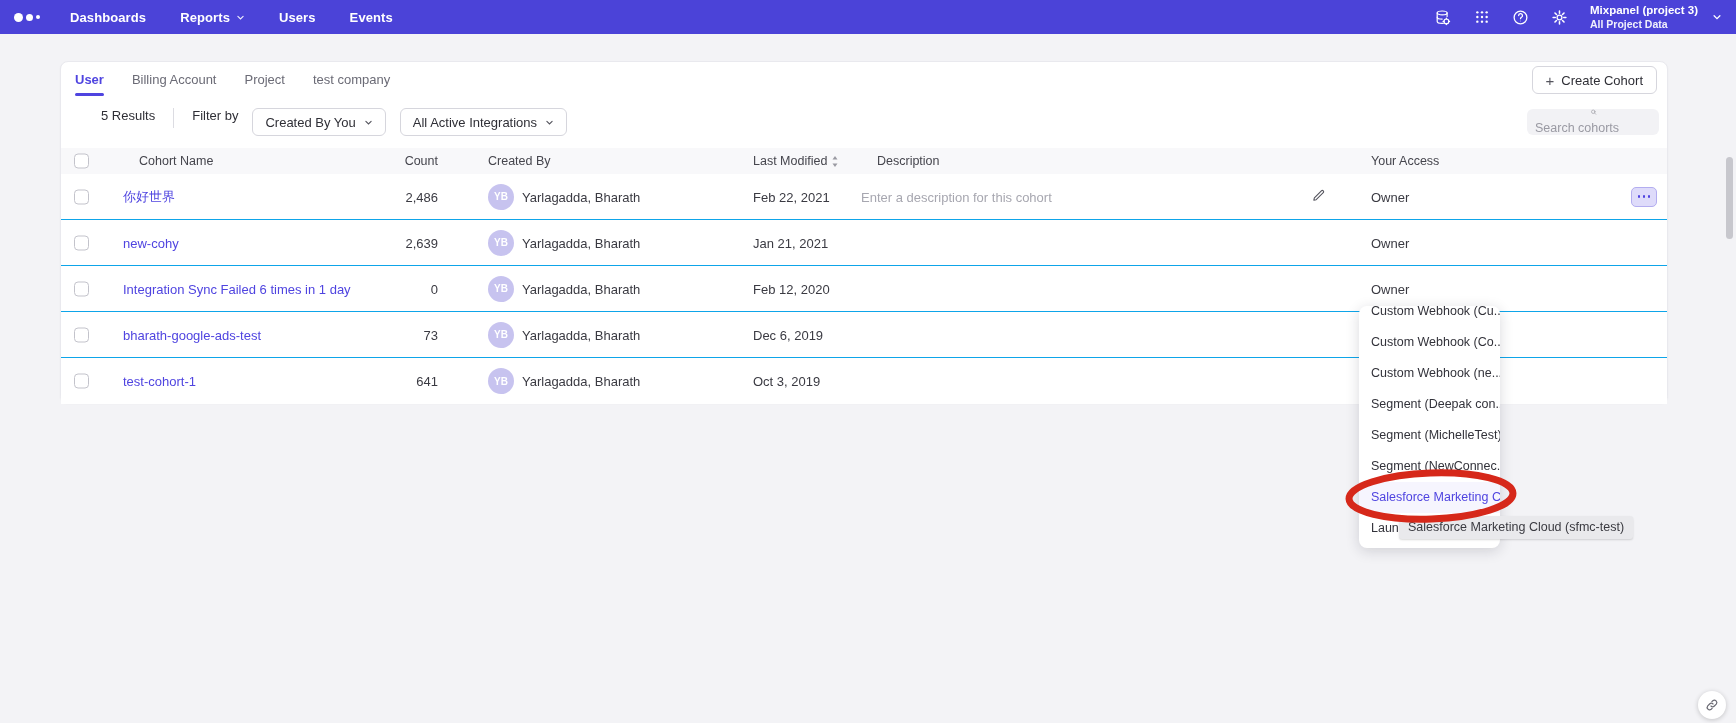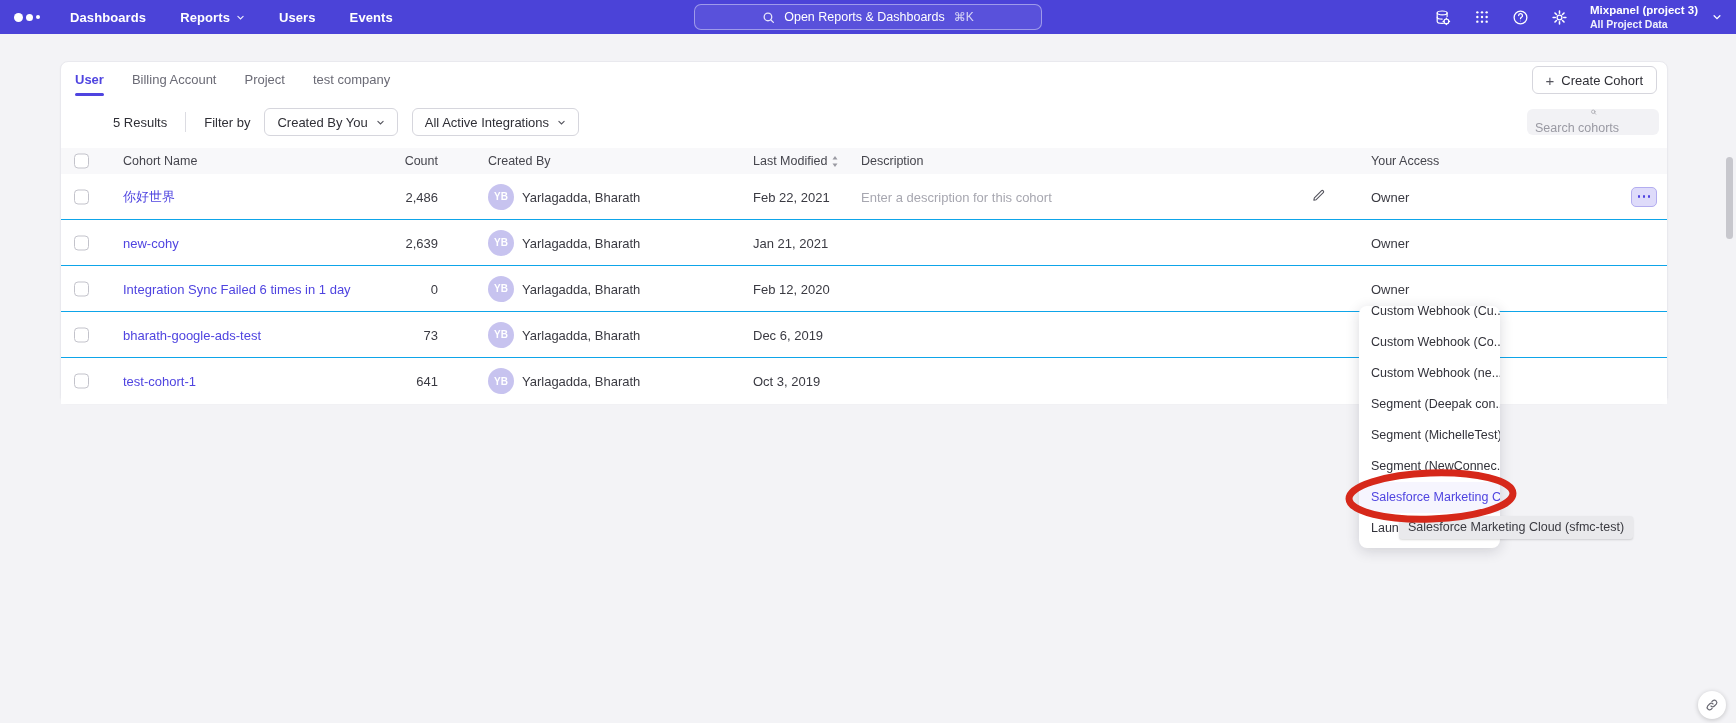--- a/index.html
+++ b/index.html
@@ -42,22 +42,22 @@
   .tab { position:relative; font-size:13px; color:#6b6b76; height:36px; line-height:36px; cursor:pointer; }
   .tab.active { color:#4f44e0; font-weight:700; }
   .tab.active::after { content:""; position:absolute; left:0; right:0; bottom:2px; height:3px;
                        background:#4f44e0; border-radius:2px; }
   .create-btn { position:absolute; right:10px; top:4px; height:28px; padding:0 13px;
                 background:#fff; border:1px solid #d6d6dd; border-radius:6px;
                 display:flex; align-items:center; gap:7px; font-size:13px; color:#2f2f36; cursor:pointer; }
   .create-btn .plus { font-size:15px; color:#55555e; line-height:1; }
 
   
-  .filter-row { position:absolute; top:46px; left:16px; right:150px; height:28px;
-                display:flex; align-items:center; padding-left:36px; font-size:13px; color:#2f2f36; }
+  .filter-row { position:absolute; top:46px; left:4px; right:150px; height:28px;
+                display:flex; padding-left:36px; font-size:13px; color:#2f2f36; }
   .vdivider { width:1px; height:20px; background:#dcdce2; margin:0 18px; }
   .drop-btn { height:28px; border:1px solid #d6d6dd; border-radius:6px; background:#fff;
               display:flex; align-items:center; gap:8px; padding:0 12px; margin-left:14px;
               font-size:13px; color:#2f2f36; cursor:pointer; white-space:nowrap; }
   .drop-btn svg { margin-top:1px; }
   .search-cohorts { position:absolute; top:47px; right:8px; width:132px; height:26px;
                     background:#f2f2f5; border-radius:6px; display:flex; align-items:center;
                     gap:6px; padding:0 8px;flex-direction:column; }
   .search-cohorts input { border:none; outline:none; background:transparent; width:100%;
                           font-size:12.5px; color:#3a3a42; font-family:"Liberation Sans",sans-serif; }
@@ -74,21 +74,21 @@
   .c-name  { left:62px;  color:#4f44e0; cursor:pointer; }
   .c-count { left:260px; width:117px; text-align:right; color:#3a3a42; }
   .c-avatar{ left:427px; }
   .c-creator{ left:461px; color:#3a3a42; }
   .c-date  { left:692px; color:#3a3a42; }
   .c-desc  { left:800px; color:#a7a7b0; }
   .c-pencil{ left:1250px; cursor:pointer; }
   .c-access{ left:1310px; color:#3a3a42; }
   .c-more  { left:1570px; }
   .thead .cell { color:#45454d; }
-  .thead .c-name, .thead .c-desc { color:#45454d; cursor:default; }
+  .thead .c-name, .thead .c-desc { color:#45454d; cursor:default;margin-left:16px; }
   .sort-wrap { display:inline-flex; align-items:center; gap:4px; }
   .checkbox { display:block; width:15px; height:15px; border:1.5px solid #c3c3cb;
               border-radius:4px; background:#fff; cursor:pointer; }
   .avatar { width:26px; height:26px; border-radius:50%; background:#c7c3ef; color:#fff;
             font-size:10px; font-weight:700; display:flex; align-items:center; justify-content:center; }
   .more-btn { width:26px; height:20px; border-radius:5px; background:#dedbfa; border:1px solid #b3adf0;
               display:flex; align-items:center; justify-content:center; gap:2.5px; cursor:pointer; }
   .more-btn i { width:2.5px; height:2.5px; border-radius:50%; background:#4f44e0; display:block; }
 
   
@@ -141,28 +141,20 @@
           <path d="M5 9l7 7 7-7"></path>
         </svg>
     </span>
     <span class="navlink">
         <span>Users</span>
       </span>
     <span class="navlink">
         <span>Events</span>
       </span>
 
-    <div class="nav-search">
-      <svg width="13" height="13" viewBox="0 0 24 24" fill="none" stroke="#e7e6fb" stroke-width="2.4" stroke-linecap="round">
-          <circle cx="11" cy="11" r="7"></circle>
-          <line x1="16.5" y1="16.5" x2="21" y2="21"></line>
-        </svg>
-      <span>Open Reports &amp; Dashboards</span>
-      <span class="shortcut">⌘K</span>
-    </div>
 
     <div class="nav-right">
       <span class="nav-icon">
         <svg width="17" height="17" viewBox="0 0 24 24" fill="none" stroke="#fff" stroke-width="1.7" stroke-linecap="round">
             <ellipse cx="11.5" cy="5.5" rx="7" ry="2.7"></ellipse>
             <path d="M4.5 5.5v6c0 1.5 3.1 2.7 7 2.7"></path>
             <path d="M4.5 11.5v6c0 1.5 3.1 2.7 7 2.7.6 0 1.2 0 1.8-.1"></path>
             <path d="M18.5 5.5v5"></path>
             <circle cx="17.5" cy="17.5" r="3.4"></circle>
             <path d="M17.5 12.8v1.3M17.5 20.7V22M12.8 17.5h1.3M20.7 17.5H22"></path>

